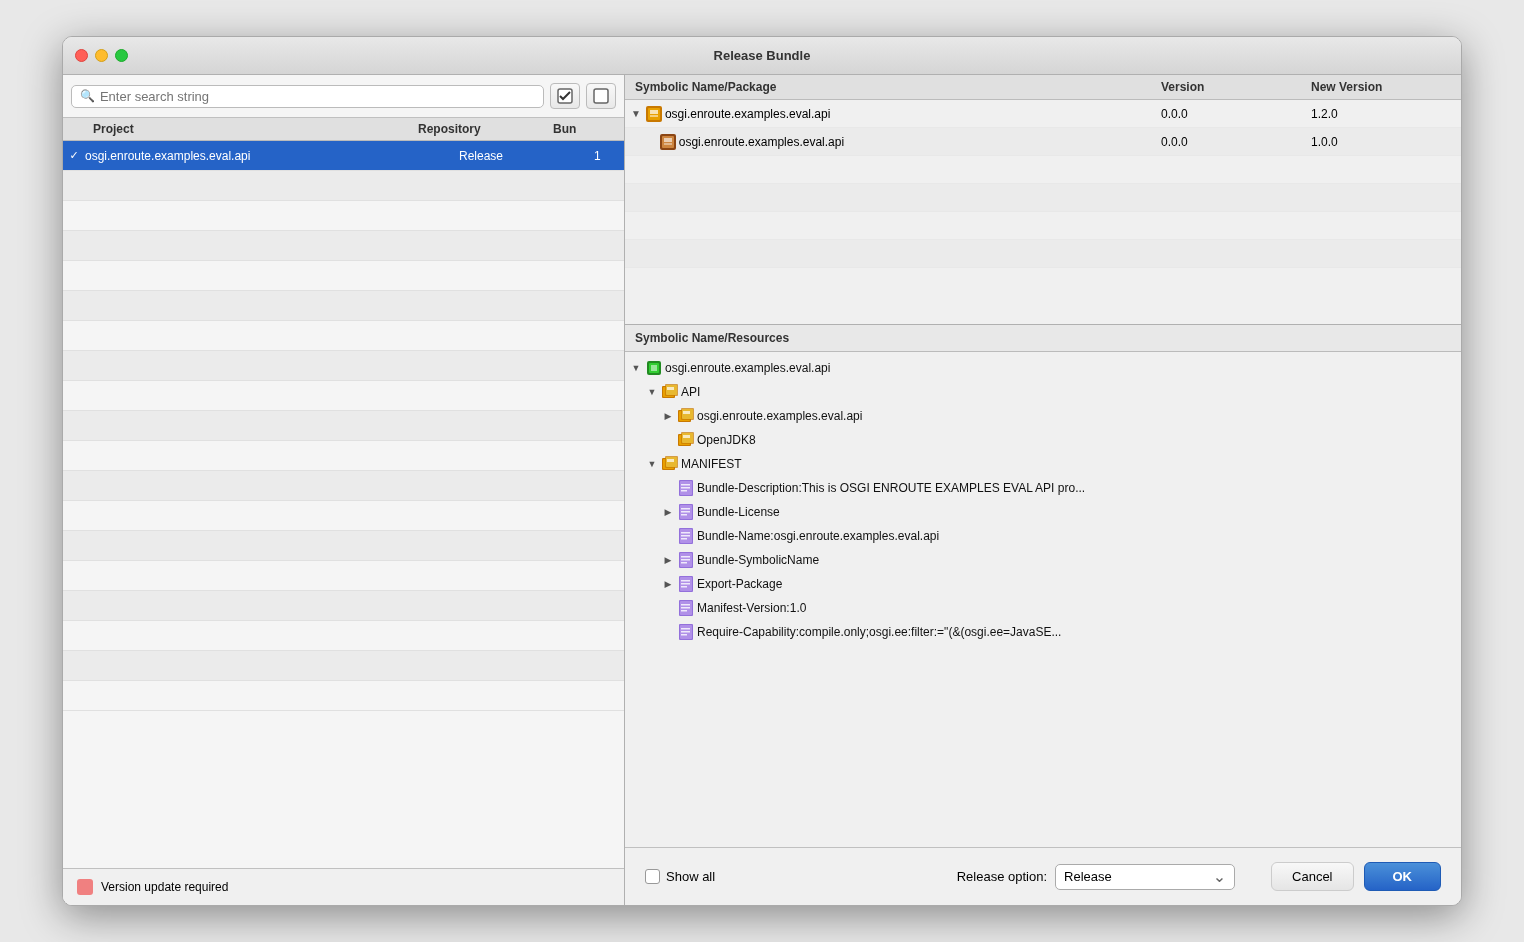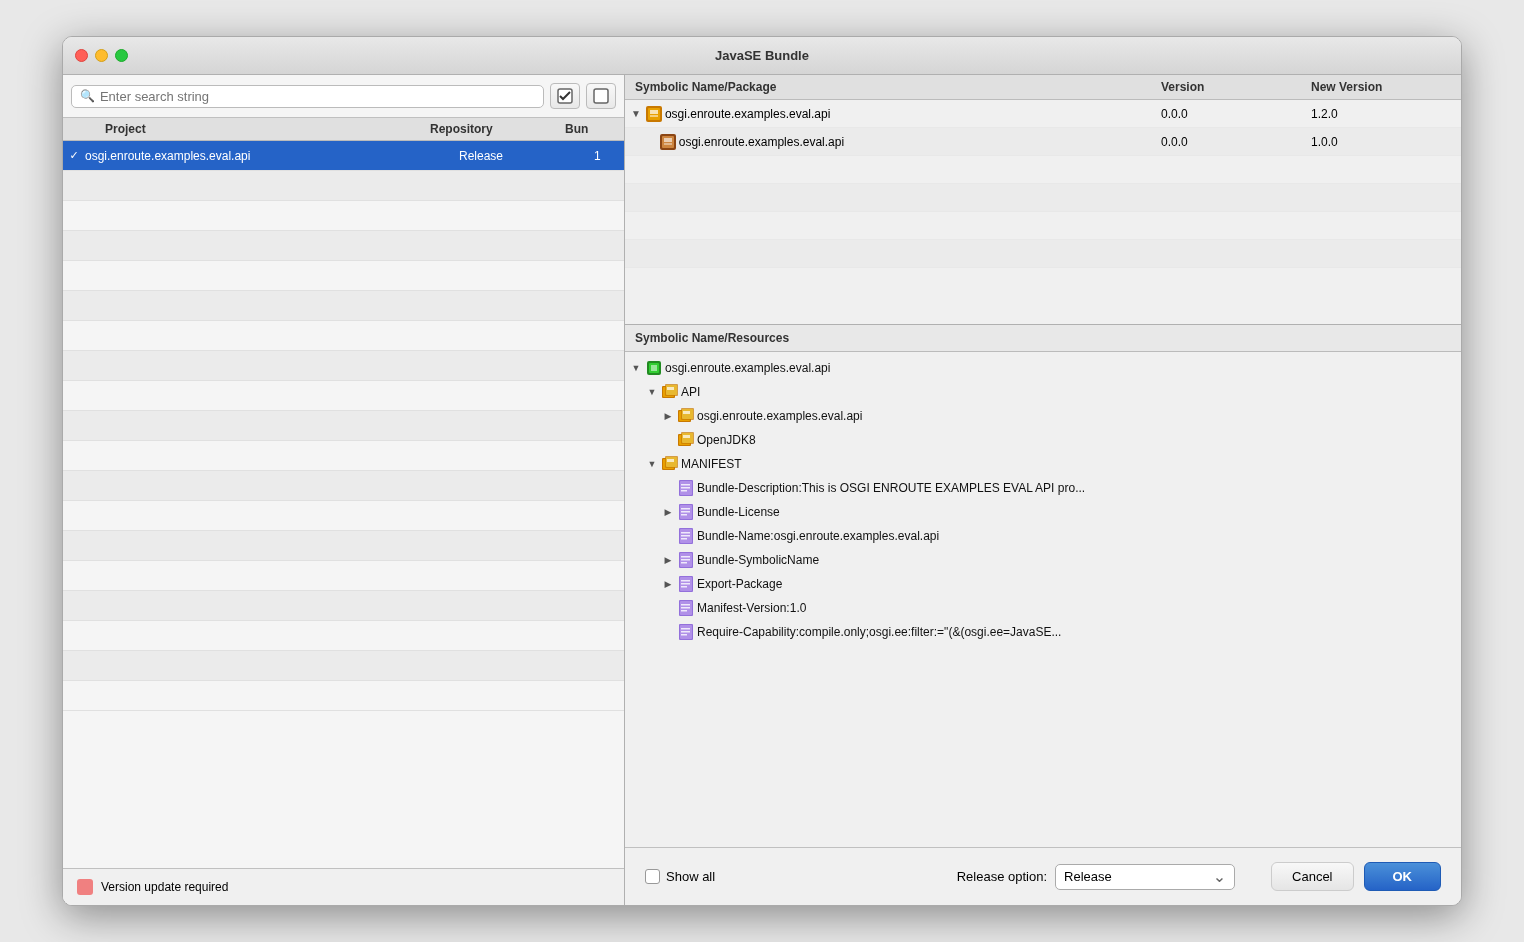--- a/index.html
+++ b/index.html
@@ -106,21 +106,21 @@
       display: flex;
       align-items: center;
       justify-content: center;
       cursor: pointer;
       font-size: 13px;
     }
     .table-header {
       display: flex;
       background: #e0e0e0;
       border-bottom: 1px solid #bbb;
-      padding: 4px 12px;
+      padding: 4px 0;
       font-weight: 600;
       font-size: 12px;
       color: #333;
     }
     .col-project { width: 355px; padding-left: 30px; }
     .col-repo { width: 135px; }
     .col-bun { flex: 1; }
     .table-body { flex: 1; overflow: auto; }
     .table-row {
       display: flex;
@@ -297,21 +297,21 @@
 <body>
 
 <div class="window">
 
   <div class="title-bar">
     <div class="traffic-lights">
       <div class="traffic-light close"></div>
       <div class="traffic-light minimize"></div>
       <div class="traffic-light maximize"></div>
     </div>
-    <span class="title-bar-title">JavaSE Bundle</span>
+    <span class="title-bar-title">Release Bundle</span>
   </div>
 
   <div class="main-content">
 
     <div class="left-panel">
 
       <div class="search-bar">
         <div class="search-input-wrap">
           <span class="search-icon-char">🔍</span>
           <input class="search-input" type="text" placeholder="Enter search string" style="">

